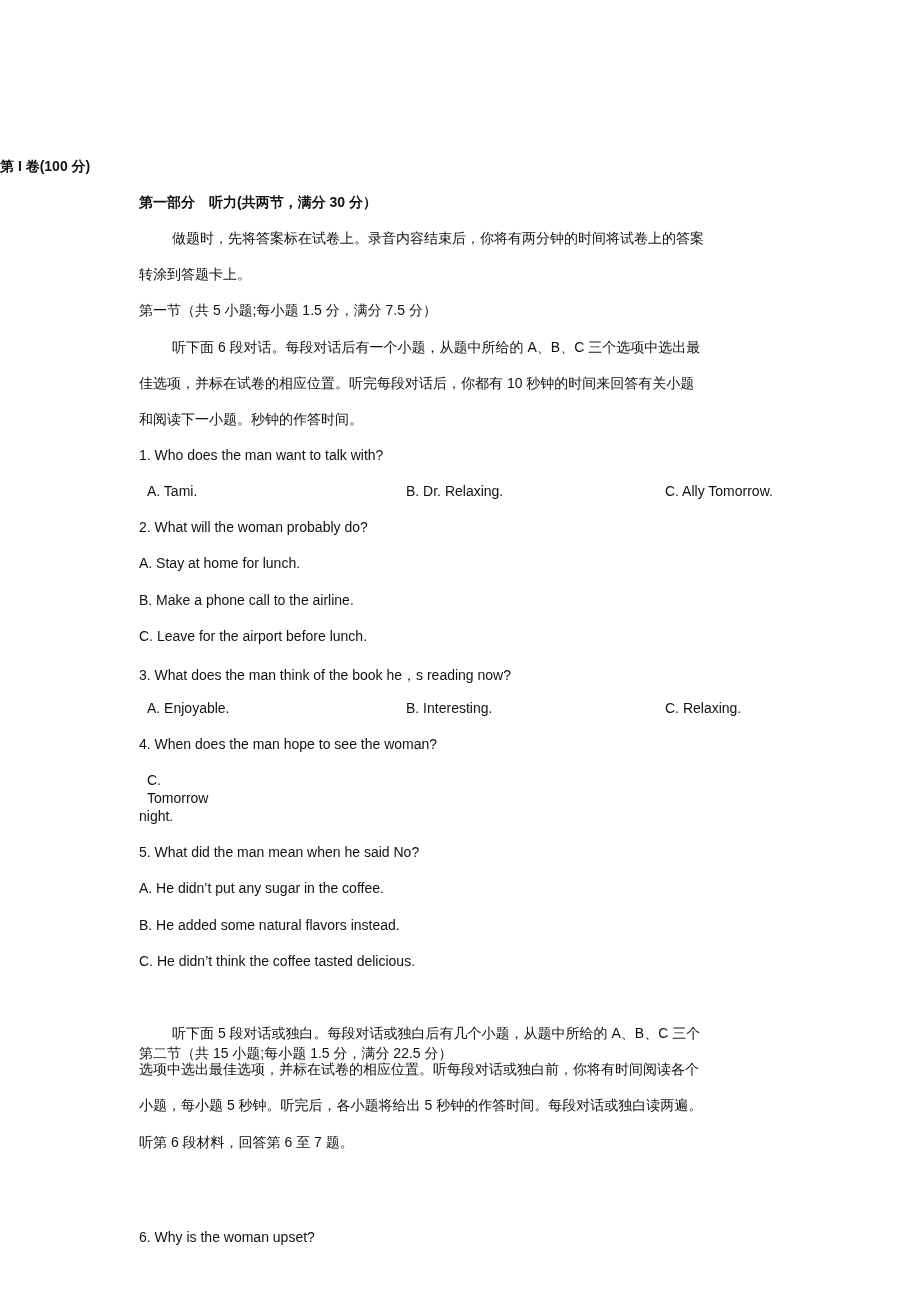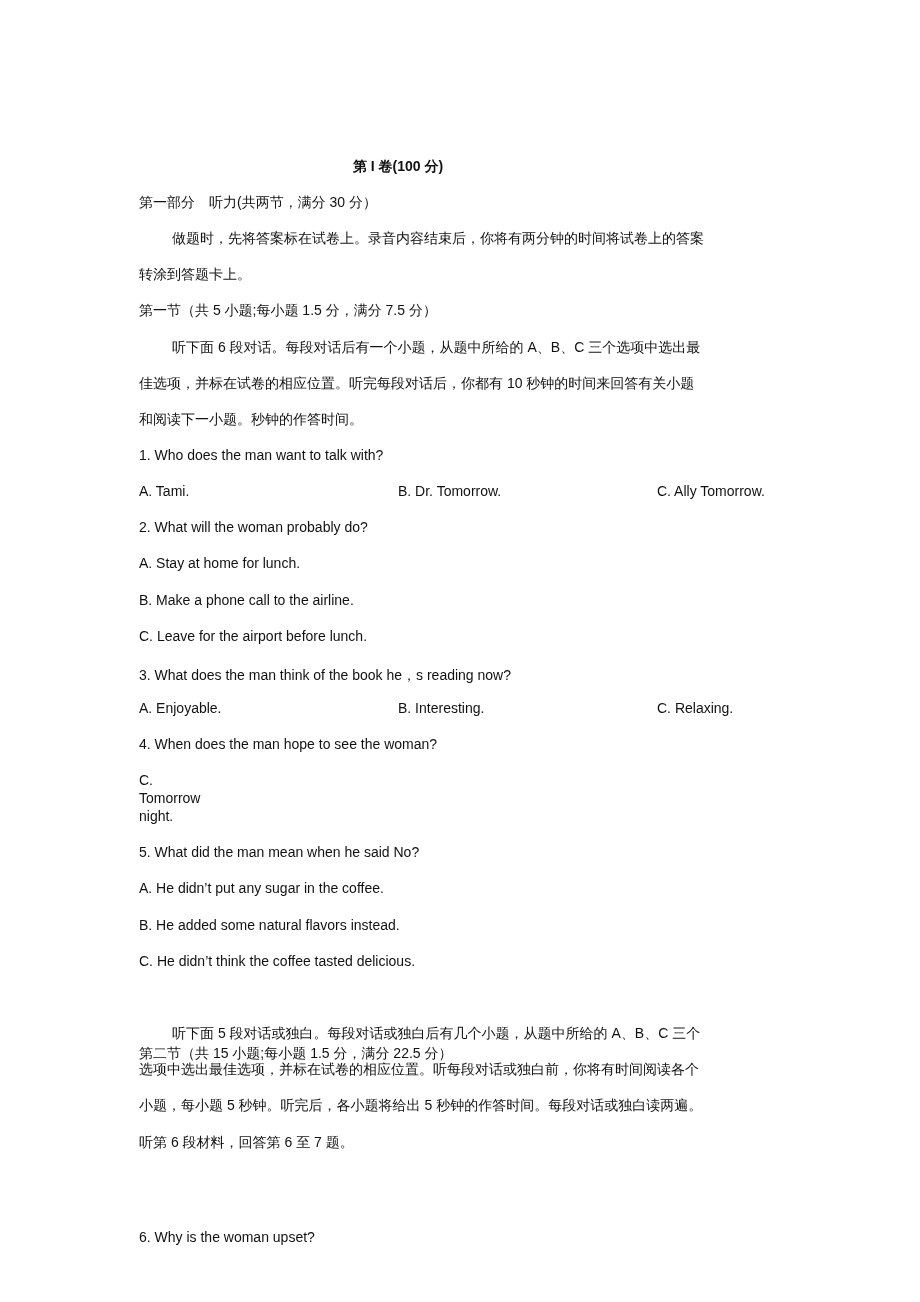--- a/index.html
+++ b/index.html
@@ -1,22 +1,22 @@
 <!DOCTYPE html>
 <html><head>
   <meta charset="utf-8">
   <style>
     html, body { margin: 0; padding: 0; background: #ffffff; }
     body { width: 920px; height: 1302px; position: relative; overflow: hidden;
            font-family: "Liberation Sans", "DejaVu Sans", sans-serif; color: #111; }
     .line { position: absolute; left: 139px; width: 642px; font-size: 14px; line-height: 18px; white-space: nowrap; }
-    .title { left: 0; width: 796px; text-align: center; font-weight: bold; top: 157px; }
-    .bold { font-weight: normal; }
+    .title { left: 0; width: 796px; text-align: left; font-weight: bold; top: 157px; }
+    .bold { font-weight: bold; }
     .indent { text-indent: 33px; }
-    .opt3 { display: flex; }
+    .opt3 { display: flex; margin-left: 8px; }
     .opt3 span { display: block; }
     .c1 { width: 259px; }
     .c2 { width: 259px; }
     .c3 { flex: 1; }
     .c3-justify { display: flex; justify-content: space-between; }
   </style>
 </head>
 <body>
 
 <div>
@@ -27,21 +27,21 @@
   <div class="line" style="top:265px">转涂到答题卡上。</div>
 
   <div class="line" style="top:301px">第一节（共 5 小题;每小题 1.5 分，满分 7.5 分）</div>
   <div class="line indent" style="top:338px">听下面 6 段对话。每段对话后有一个小题，从题中所给的 A、B、C 三个选项中选出最</div>
   <div class="line" style="top:374px">佳选项，并标在试卷的相应位置。听完每段对话后，你都有 10 秒钟的时间来回答有关小题</div>
   <div class="line" style="top:410px">和阅读下一小题。秒钟的作答时间。</div>
 
   <div class="line" style="top:446px">1. Who does the man want to talk with?</div>
   <div class="line opt3" style="top:482px">
     <span class="c1">A. Tami.</span>
-    <span class="c2">B. Dr. Tomorrow.</span>
+    <span class="c2">B. Dr. Relaxing.</span>
     <span class="c3">C. Ally Tomorrow.</span>
   </div>
 
   <div class="line" style="top:518px">2. What will the woman probably do?</div>
   <div class="line" style="top:554px">A. Stay at home for lunch.</div>
   <div class="line" style="top:591px">B. Make a phone call to the airline.</div>
   <div class="line" style="top:627px">C. Leave for the airport before lunch.</div>
 
   <div class="line" style="top:666px">3. What does the man think of the book he，s reading now?</div>
   <div class="line opt3" style="top:699px">

